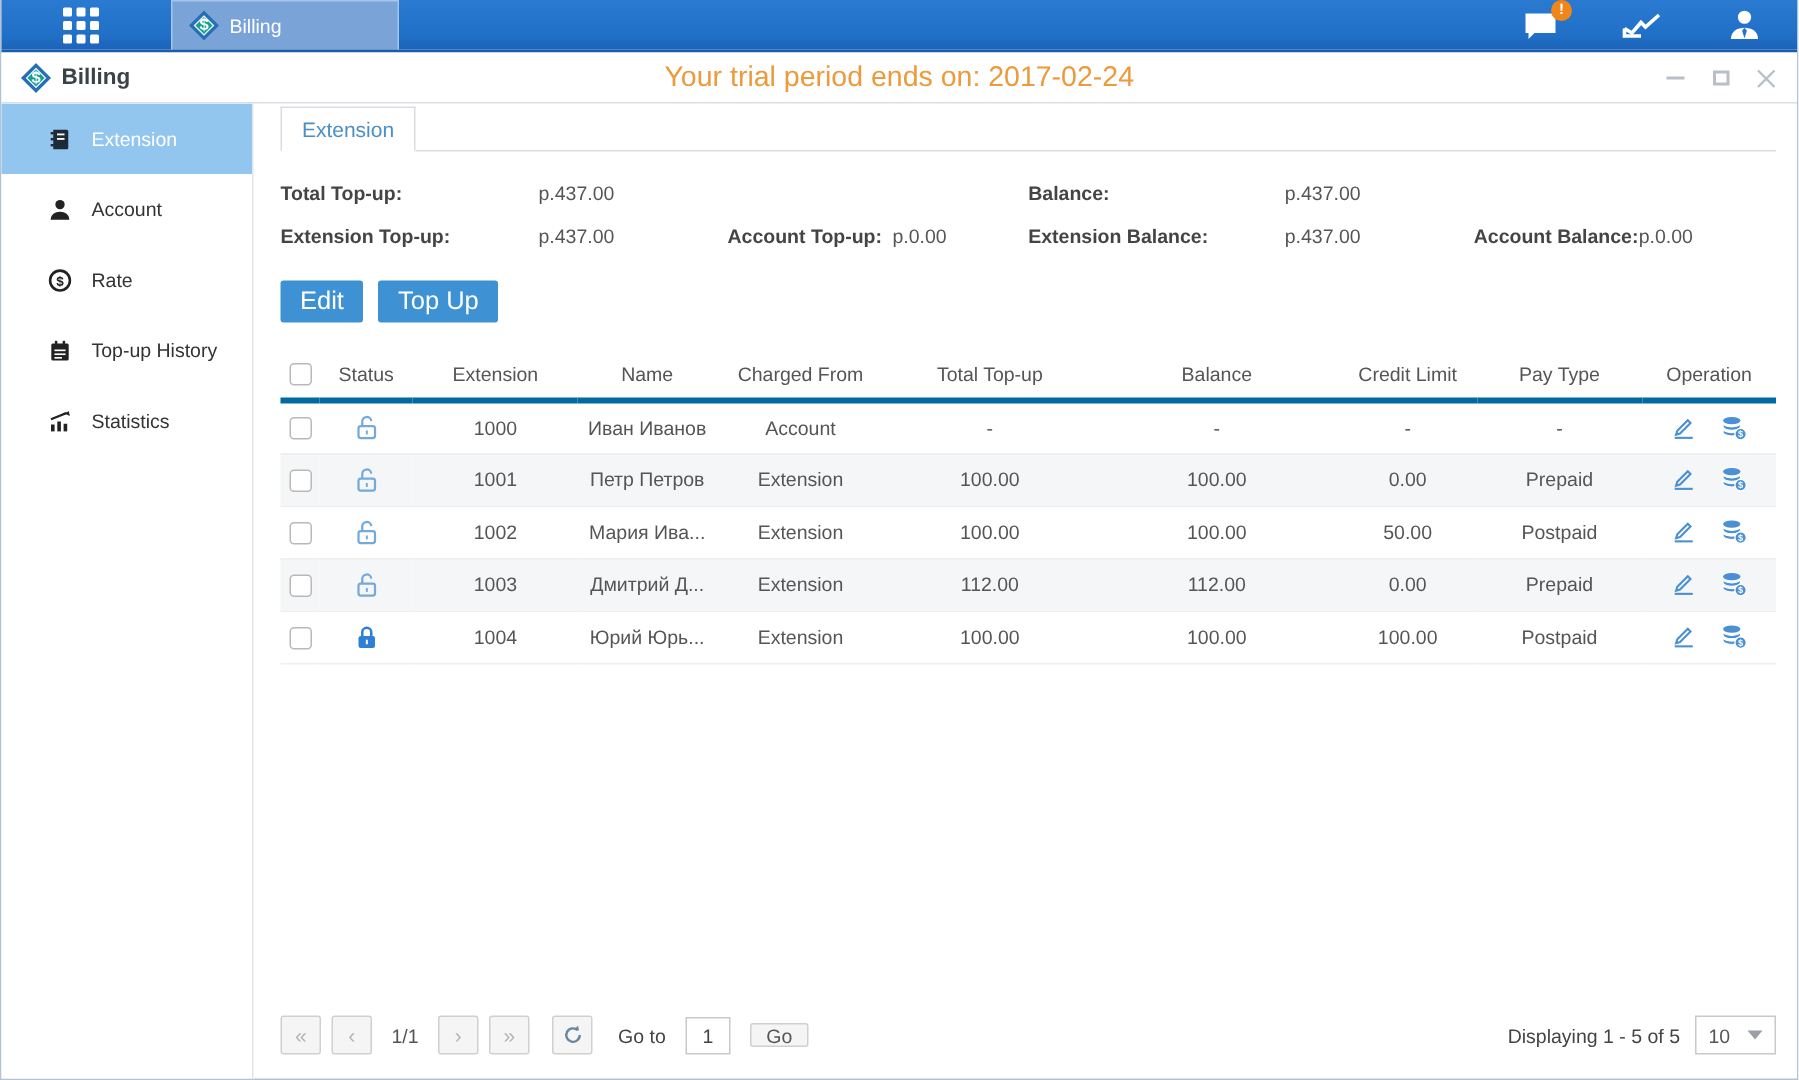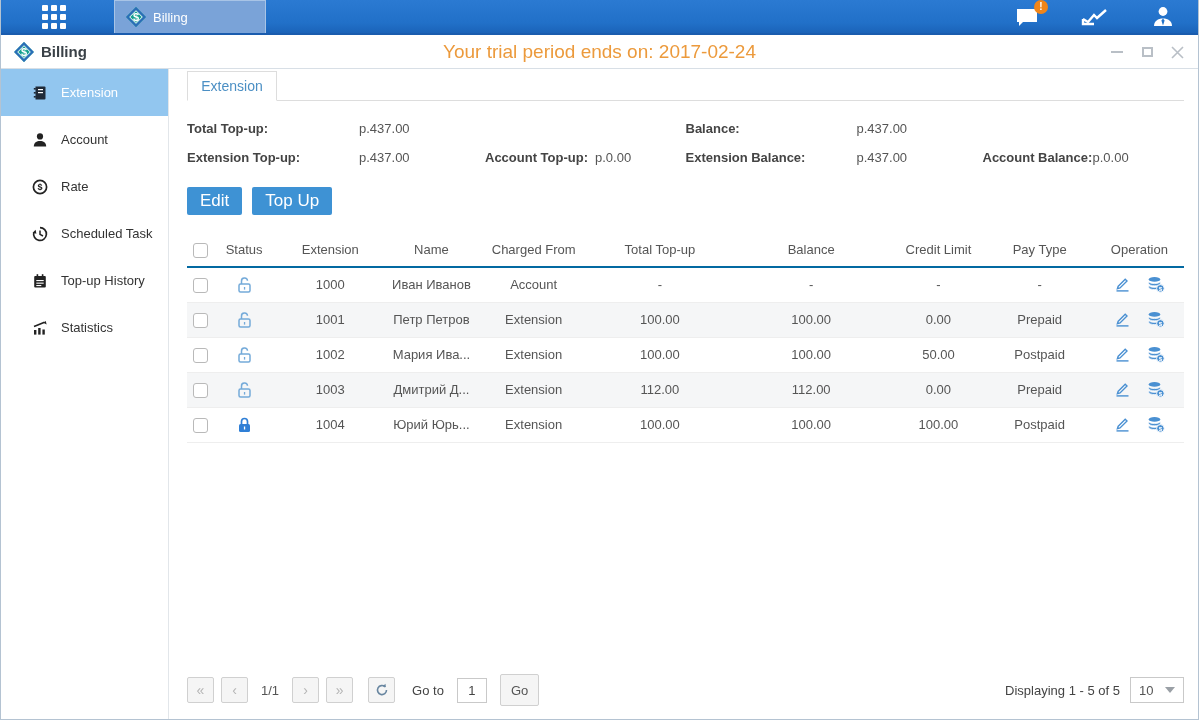--- a/index.html
+++ b/index.html
@@ -59,39 +59,39 @@
   
   .btn-row { display:flex; gap:10px; margin-top:22px; }
   .btn { background:#3e92d4; color:#fff; border:none; font-size:17px; font-family:inherit; height:28px; padding:0 13px; border-radius:2px; cursor:pointer; }
 
   
   table { border-collapse:collapse; table-layout:fixed; width:100%; margin-top:18px; }
   col.c-check{width:26px;} col.c-status{width:62px;} col.c-ext{width:110px;} col.c-name{width:92px;}
   col.c-charged{width:112px;} col.c-topup{width:140px;} col.c-balance{width:162px;} col.c-credit{width:92px;}
   col.c-paytype{width:110px;} col.c-op{width:89px;}
   th, td { text-align:center; font-weight:normal; height:35px; padding:0; font-size:13px; color:#555; }
-  thead tr { border-bottom:2px solid #0369a1; }
+  thead tr { border-bottom:4px solid #0369a1; }
   thead th { height:34px; color:#555; }
   tbody tr { border-bottom:1px solid #eeeeee; }
   tbody tr:nth-child(even) { background:#f5f6f7; }
   .cb { display:inline-block; width:15px; height:15px; border:1px solid #b9b9b9; border-radius:3px; background:#fff; vertical-align:middle; cursor:pointer; }
   td.status-cell svg { vertical-align:middle; }
   td.status-cell .lock-closed { display:none; }
   td.status-cell.locked .lock-closed { display:inline; }
   .op-icons { display:flex; justify-content:center; gap:16px; align-items:center; }
   .op-icons span { cursor:pointer; display:flex; }
 
   
   .spacer { flex:1; }
   .pager { height:46px; flex:0 0 46px; display:flex; align-items:center; gap:7px; padding-bottom:12px; }
   .pbtn { width:27px; height:26px; border:1px solid #d0d0d0; background:#f5f5f5; color:#b5b5b5; font-size:14px; display:flex; align-items:center; justify-content:center; border-radius:2px; cursor:pointer; }
   .page-ind { margin:0 6px; color:#555; }
   .goto-lbl { margin-left:10px; margin-right:6px; color:#444; }
   .goto-input { width:30px; height:25px; border:1px solid #c9c9c9; text-align:center; font-size:13px; font-family:inherit; color:#444; }
-  .go-btn { margin-left:6px; height:32px; padding:0 10px; border:1px solid #d0d0d0; background:#f5f5f5; color:#555; font-size:13px; font-family:inherit; border-radius:2px; cursor:pointer; }
+  .go-btn { margin-left:6px; height:16px; padding:0 10px; border:1px solid #d0d0d0; background:#f5f5f5; color:#555; font-size:13px; font-family:inherit; border-radius:2px; cursor:pointer; }
   .pager-right { margin-left:auto; display:flex; align-items:center; gap:10px; }
   .displaying { color:#444; }
   .size-select { width:54px; height:26px; border:1px solid #c9c9c9; display:flex; align-items:center; justify-content:space-between; padding:0 8px; color:#555; cursor:pointer; background:#fff; }
   .caret { width:0; height:0; border-left:5px solid transparent; border-right:5px solid transparent; border-top:6px solid #9aa0a6; }
 </style>
 </head>
 <body>
 
 <div class="app">
 
@@ -187,30 +187,20 @@
         <span>Account</span>
       </div>
       <div class="side-item">
         <span class="sicon">
           <svg width="16" height="16" viewBox="0 0 16 16">
               <circle cx="8" cy="8" r="6.6" fill="none" stroke="#222" stroke-width="1.7"></circle>
               <text x="8" y="11.4" text-anchor="middle" font-size="9" font-weight="bold" fill="#222" font-family="Liberation Sans, sans-serif">$</text>
             </svg>
         </span>
         <span>Rate</span>
-      </div>
-      <div class="side-item">
-        <span class="sicon">
-          <svg width="16" height="16" viewBox="0 0 16 16">
-              <path d="M8 1.6 a6.4 6.4 0 1 1 -6.2 4.8" fill="none" stroke="#222" stroke-width="1.7"></path>
-              <path d="M0.6 6.8 l3 -3 l0.8 4 z" fill="#222"></path>
-              <path d="M8 4.5 V8.3 L11 10" fill="none" stroke="#222" stroke-width="1.5"></path>
-            </svg>
-        </span>
-        <span>Scheduled Task</span>
       </div>
       <div class="side-item">
         <span class="sicon">
           <svg width="16" height="16" viewBox="0 0 16 16">
               <rect x="2.2" y="3" width="11.6" height="11.4" rx="1" fill="#222"></rect>
               <rect x="4.6" y="1.2" width="1.6" height="3.4" fill="#222"></rect>
               <rect x="9.8" y="1.2" width="1.6" height="3.4" fill="#222"></rect>
               <rect x="4.3" y="7" width="7.4" height="1.1" fill="#fff"></rect>
               <rect x="4.3" y="9.6" width="7.4" height="1.1" fill="#fff"></rect>
               <rect x="4.3" y="12" width="5" height="1.1" fill="#fff"></rect>

